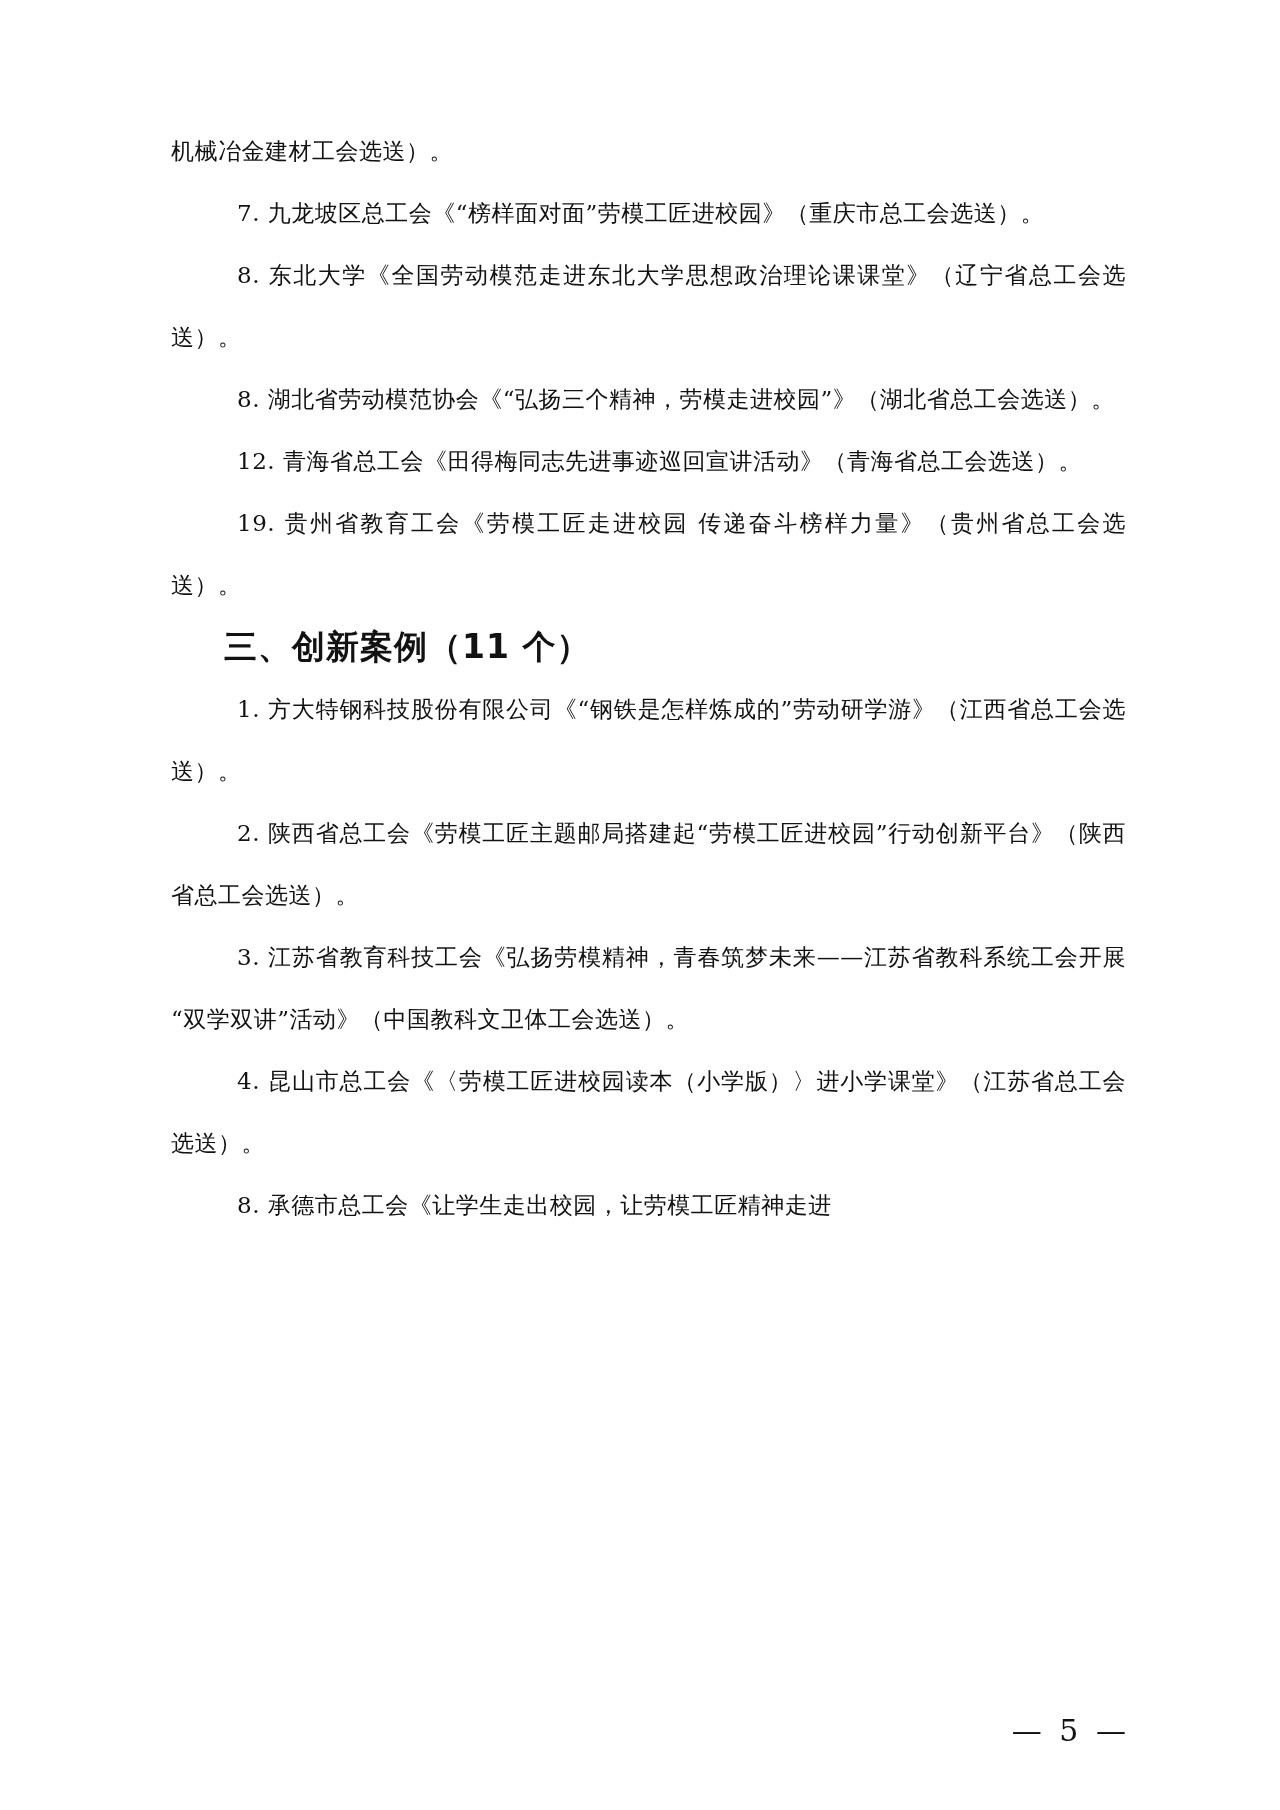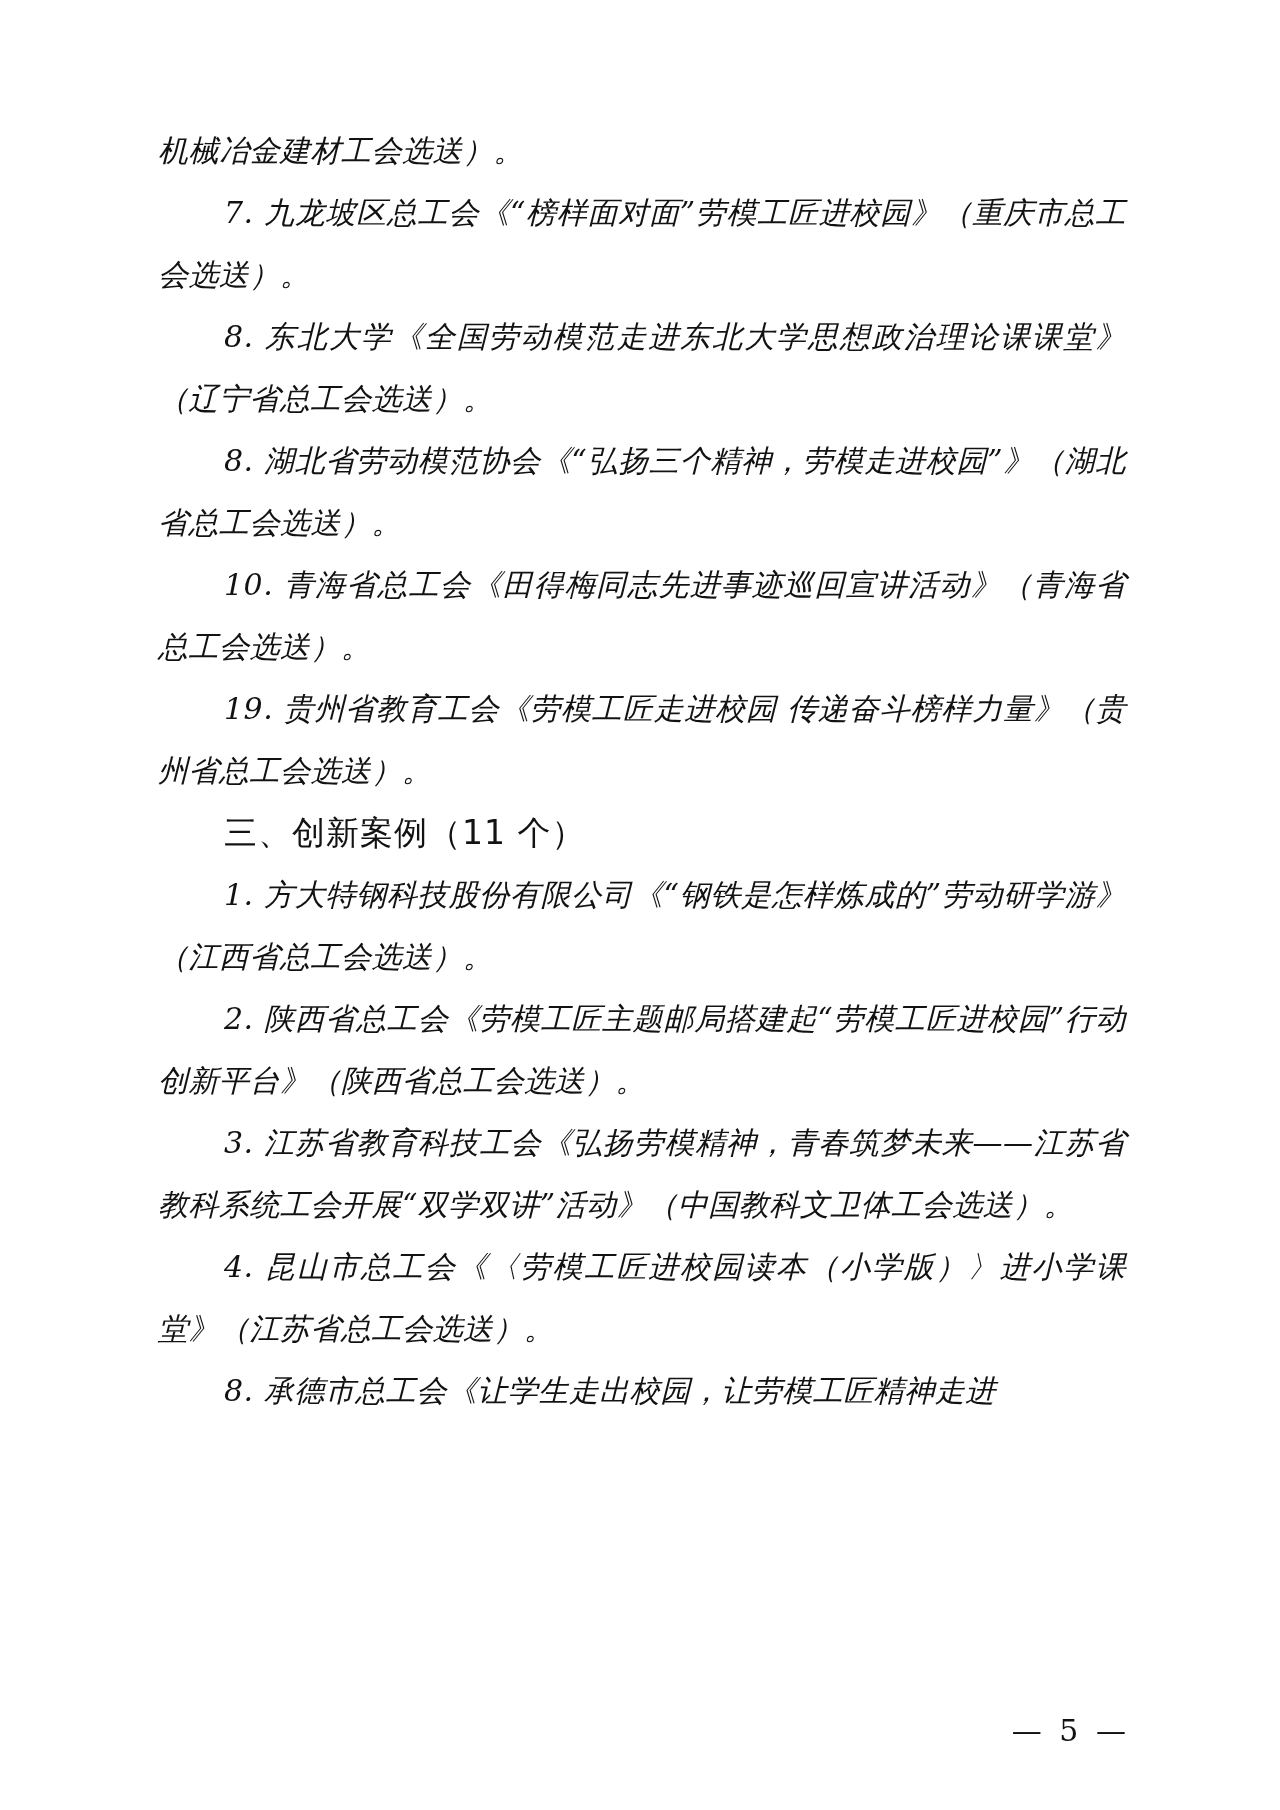--- a/index.html
+++ b/index.html
@@ -17,36 +17,35 @@
     box-sizing: border-box;
     overflow: hidden;
   }
   .content {
     position: absolute;
     left: 158px;
     top: 120px;
     width: 968px;
   }
   .para {
-    font-size: 30px;
+    font-size: 23px;
     line-height: 62px;
     letter-spacing: 0.5px;
     text-align: justify;
     text-justify: inter-ideograph;
-    margin: 0 0 0 0;
+    margin: 0 0 0 13px;
     white-space: pre-wrap;
-    font-style: italic;
   }
   .para.indent {
     text-indent: 66px;
   }
   .heading {
     font-size: 33px;
     line-height: 62px;
-    font-weight: normal;
+    font-weight: bold;
     font-family: "DejaVu Sans", "Liberation Sans", sans-serif;
     text-indent: 66px;
     letter-spacing: 1px;
     margin: 0;
   }
   .page-number {
     position: absolute;
     right: 150px;
     bottom: 62px;
     font-size: 30px;
@@ -62,21 +61,21 @@
   <div class="content">
 
     <p class="para">机械冶金建材工会选送）。</p>
 
     <p class="para indent">7. 九龙坡区总工会《“榜样面对面”劳模工匠进校园》（重庆市总工会选送）。</p>
 
     <p class="para indent">8. 东北大学《全国劳动模范走进东北大学思想政治理论课课堂》（辽宁省总工会选送）。</p>
 
     <p class="para indent">8. 湖北省劳动模范协会《“弘扬三个精神，劳模走进校园”》（湖北省总工会选送）。</p>
 
-    <p class="para indent">10. 青海省总工会《田得梅同志先进事迹巡回宣讲活动》（青海省总工会选送）。</p>
+    <p class="para indent">12. 青海省总工会《田得梅同志先进事迹巡回宣讲活动》（青海省总工会选送）。</p>
 
     <p class="para indent">19. 贵州省教育工会《劳模工匠走进校园 传递奋斗榜样力量》（贵州省总工会选送）。</p>
 
     <p class="heading">三、创新案例（11 个）</p>
 
     <p class="para indent">1. 方大特钢科技股份有限公司《“钢铁是怎样炼成的”劳动研学游》（江西省总工会选送）。</p>
 
     <p class="para indent">2. 陕西省总工会《劳模工匠主题邮局搭建起“劳模工匠进校园”行动创新平台》（陕西省总工会选送）。</p>
 
     <p class="para indent">3. 江苏省教育科技工会《弘扬劳模精神，青春筑梦未来——江苏省教科系统工会开展“双学双讲”活动》（中国教科文卫体工会选送）。</p>

